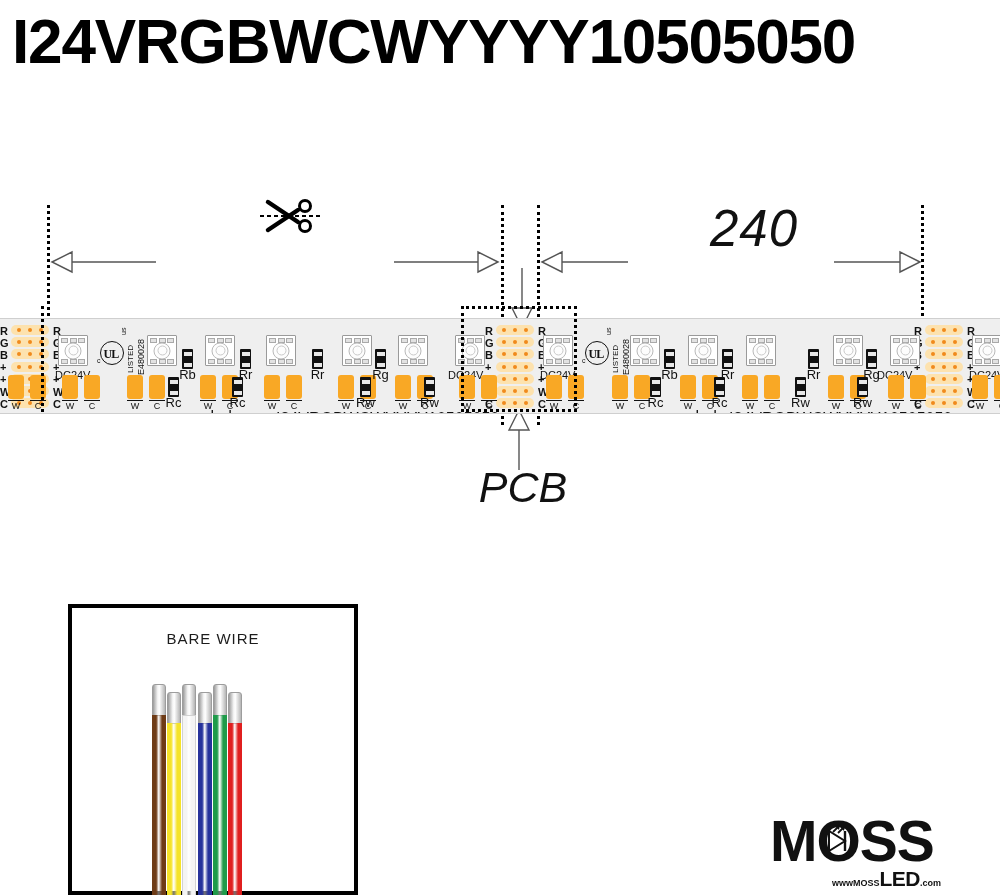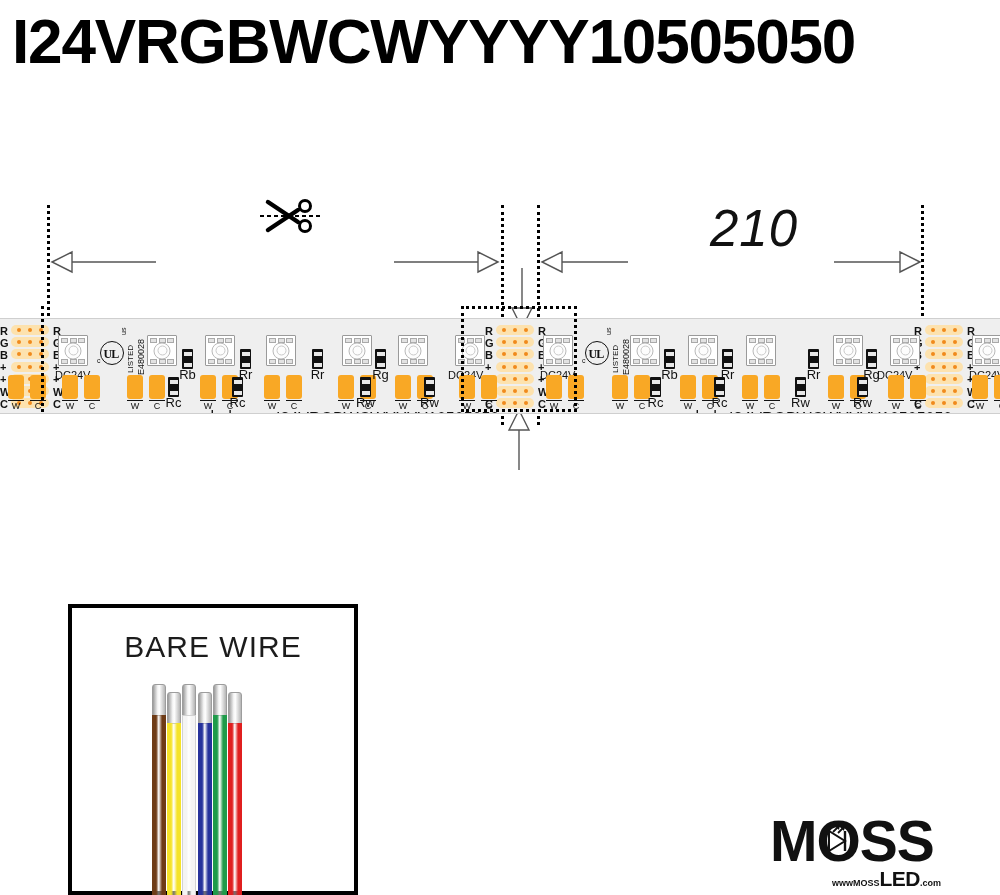--- a/index.html
+++ b/index.html
@@ -296,21 +296,21 @@
     width: 290px; height: 291px;
     background: #ffffff;
     border: 4px solid #000000;
   }
   #bare-wire-title {
     position: absolute;
     left: 0; top: 22px;
     width: 100%;
     text-align: center;
     font-family: "Liberation Sans", sans-serif;
-    font-size: 30px;
+    font-size: 15px;
     letter-spacing: 1px;
     color: #1c1c1c;
   }
   #wire-bundle {
     position: absolute;
     left: 80px; top: 76px;
     width: 92px; height: 215px;
   }
   .wire {
     position: absolute;
@@ -408,24 +408,25 @@
   <svg id="scissors-icon" viewBox="0 0 66 40">
     <line x1="2" y1="20" x2="64" y2="20" stroke="#000" stroke-width="2" stroke-dasharray="4,3"></line>
     <path d="M10 6 L40 26" stroke="#000" stroke-width="4.5" stroke-linecap="round" fill="none"></path>
     <path d="M10 34 L40 14" stroke="#000" stroke-width="4.5" stroke-linecap="round" fill="none"></path>
     <circle cx="47" cy="10" r="5.5" fill="none" stroke="#000" stroke-width="3"></circle>
     <circle cx="47" cy="30" r="5.5" fill="none" stroke="#000" stroke-width="3"></circle>
   </svg>
 
 
   <div class="dim-label" id="label-leds">
-    <span class="l1">210</span>
+    <span class="l1">240</span>
   </div>
 
   <div class="dim-label" id="label-pcb">
+    <span class="l1">PCB</span>
   </div>
 
   <div id="led-strip">
 
   <div class="pad-row" style="left: 11px; top: 6px;">
         <i class="p1"></i>
         <i class="p2"></i>
         <i class="p3"></i>
       </div>
       <div class="pad-letter" style="left: 0px; top: 6.5px;">R</div>

